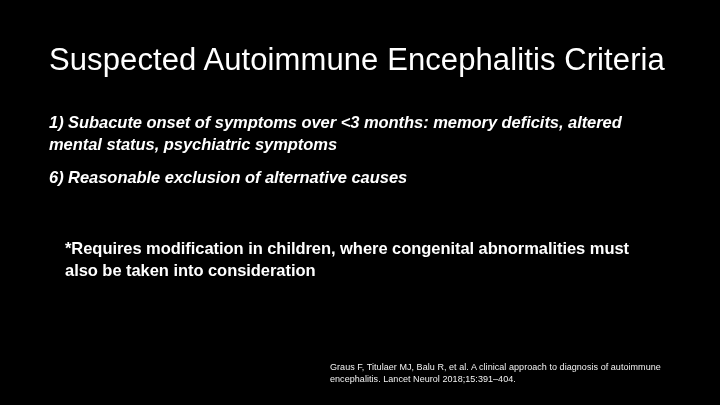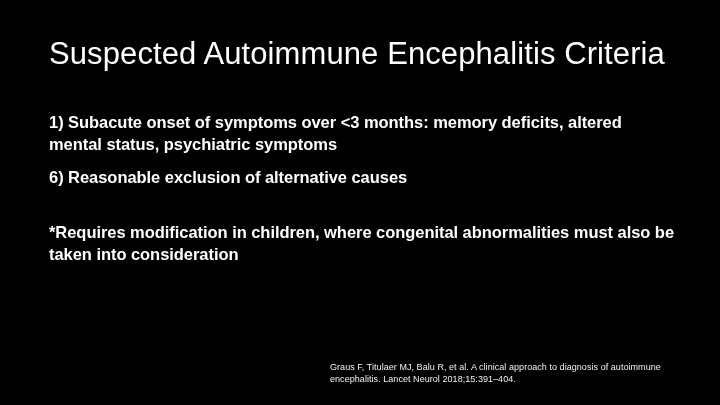--- a/index.html
+++ b/index.html
@@ -15,21 +15,21 @@
     position: relative;
     width: 720px;
     height: 405px;
     background: #000000;
     overflow: hidden;
     -webkit-font-smoothing: antialiased;
   }
   #slide-title {
     position: absolute;
     left: 49px;
-    top: 34px;
+    top: 40px;
     width: 640px;
     font-size: 31px;
     font-weight: 300;
     line-height: 40px;
     letter-spacing: 0.1px;
     color: #ffffff;
     white-space: nowrap;
   }
   #body-block {
     position: absolute;
@@ -37,36 +37,37 @@
     top: 111px;
     width: 628px;
   }
   .criterion {
     font-size: 16.5px;
     font-weight: bold;
     line-height: 22px;
     color: #ffffff;
     margin: 0 0 11px 0;
     letter-spacing: -0.05px;
+    font-style: italic;
   }
   .criterion:last-child {
     margin-bottom: 0;
   }
   .spacer-para {
     height: 22px;
     margin: 0;
     font-size: 16.5px;
     line-height: 22px;
   }
   #note {
     font-size: 16.5px;
     font-weight: bold;
     line-height: 22px;
     color: #ffffff;
-    margin: 0;
+    margin: 16px;
     letter-spacing: -0.05px;
   }
   #citation {
     position: absolute;
     left: 330px;
     top: 362px;
     width: 358px;
     font-size: 9px;
     font-weight: normal;
     line-height: 11.5px;

